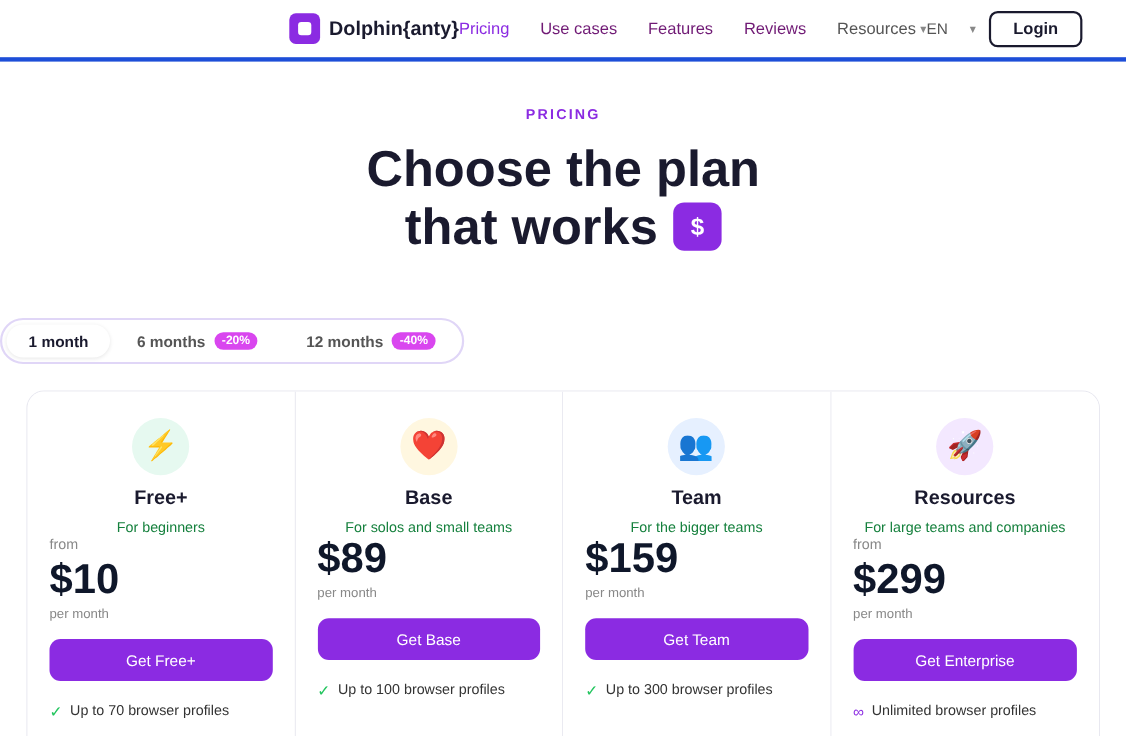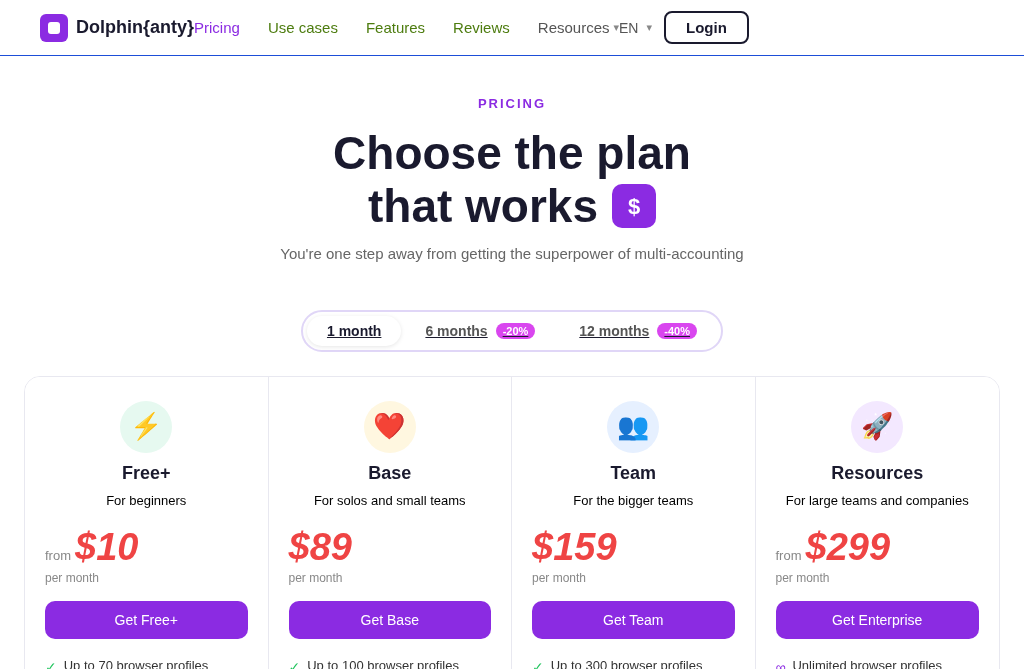--- a/index.html
+++ b/index.html
@@ -1,53 +1,53 @@
 <!DOCTYPE html>
 <html><head>
   <meta charset="utf-8">
   <style>
     * { box-sizing: border-box; margin: 0; padding: 0; }
     body { font-family: -apple-system, BlinkMacSystemFont, 'Segoe UI', sans-serif; background: #fff; color: #1a1a2e; }
 
     
     .navbar {
-      display: flex; align-items: center; justify-content: flex-start;
-      padding: 0 40px; height: 56px; border-bottom: 1px solid #1d4ed8;
+      display: flex; align-items: center; justify-content: flex-end;
+      padding: 0 40px; height: 56px; border-bottom: 4px solid #1d4ed8;
     }
     .nav-logo { display: flex; align-items: center; gap: 8px; font-weight: 700; font-size: 18px; color: #1a1a2e; }
     .logo-icon {
       width: 28px; height: 28px; background: #8b2be2; border-radius: 6px;
       display: flex; align-items: center; justify-content: center;
     }
     .logo-icon svg { fill: white; }
     .nav-links { display: flex; align-items: center; gap: 28px; }
-    .nav-link { font-size: 15px; color: #4d7c0f; text-decoration: none; cursor: pointer; }
+    .nav-link { font-size: 15px; color: #701a75; text-decoration: none; cursor: pointer; }
     .nav-link.active { color: #8b2be2; }
     .nav-link-dropdown { display: flex; align-items: center; gap: 4px; font-size: 15px; color: #555; cursor: pointer; }
     .nav-right { display: flex; align-items: center; gap: 12px; }
-    .nav-lang { font-size: 14px; color: #555; display: flex; align-items: center; gap: 8px; cursor: pointer; }
+    .nav-lang { font-size: 14px; color: #555; display: flex; align-items: center; gap: 20px; cursor: pointer; }
     .btn-login {
       border: 2px solid #1a1a2e; border-radius: 8px; padding: 6px 20px;
       font-size: 15px; font-weight: 600; background: transparent; cursor: pointer; color: #1a1a2e;
     }
 
     
     .hero { text-align: center; padding: 40px 20px 20px; }
     .hero-label { font-size: 13px; font-weight: 700; color: #8b2be2; letter-spacing: 2px; margin-bottom: 16px; }
     .hero-title { font-size: 46px; font-weight: 800; line-height: 1.15; color: #1a1a2e; margin-bottom: 8px; }
     .hero-title-row { display: flex; align-items: center; justify-content: center; gap: 14px; }
     .dollar-badge {
       width: 44px; height: 44px; background: #8b2be2; border-radius: 10px;
       display: inline-flex; align-items: center; justify-content: center;
       color: white; font-size: 22px; font-weight: 800;
     }
     .hero-sub { font-size: 15px; color: #666; margin-top: 12px; }
 
     
-    .toggle-section { display: flex; justify-content: center; margin: 28px 0 24px; text-decoration: underline; }
+    .toggle-section { display: flex; justify-content: flex-start; margin: 28px 0 24px; }
     .toggle-group { display: flex; align-items: center; gap: 0; border: 2px solid #e0d6f7; border-radius: 40px; padding: 4px; gap: 4px; }
     .toggle-btn {
       padding: 7px 20px; border-radius: 30px; font-size: 14px; font-weight: 600;
       cursor: pointer; border: none; background: transparent; color: #555; display: flex; align-items: center; gap: 8px;
     }
     .toggle-btn.active { background: white; color: #1a1a2e; box-shadow: 0 1px 4px rgba(0,0,0,0.1); }
     .discount-badge { background: #d946ef; color: white; font-size: 11px; font-weight: 700; padding: 2px 7px; border-radius: 20px; }
 
     
     .cards-section { padding: 0 24px 20px; }
@@ -61,26 +61,26 @@
     .card-icon { display: flex; justify-content: center; margin-bottom: 10px; }
     .icon-circle {
       width: 52px; height: 52px; border-radius: 50%;
       display: flex; align-items: center; justify-content: center; font-size: 24px;
     }
     .icon-green { background: #e6f9f0; }
     .icon-yellow { background: #fff7e0; }
     .icon-blue { background: #e6f0ff; }
     .icon-purple { background: #f3e8ff; }
     .card-title { text-align: center; font-size: 18px; font-weight: 700; margin-bottom: 9px; }
-    .card-subtitle { text-align: center; font-size: 13px; color: #000000; margin-bottom: 18px; }
+    .card-subtitle { text-align: center; font-size: 13px; color: #15803d; }
     .card-price { margin-bottom: 16px; }
     .price-from { font-size: 13px; color: #888; }
-    .price-main { font-size: 38px; font-weight: 800; color: #ef4444; font-style: italic; }
+    .price-main { font-size: 38px; font-weight: 800; color: #0f172a; }
     .price-per { font-size: 12px; color: #888; display: block; margin-top: 2px; }
-    .price-row { display: flex; align-items: baseline; gap: 4px; }
+    .price-row { display: flex; align-items: baseline; gap: 4px; flex-direction: column; }
     .btn-plan {
       width: 100%; padding: 11px; border-radius: 10px;
       background: #8b2be2; color: white; font-size: 14px; font-weight: 400;
       border: none; cursor: pointer; margin-bottom: 18px;
     }
     .feature-list { list-style: none; font-size: 13px; }
     .feature-item { display: flex; align-items: flex-start; gap: 7px; margin-bottom: 10px; color: #333; line-height: 1.4; }
     .check-icon { color: #22c55e; font-size: 14px; flex-shrink: 0; margin-top: 1px; }
     .loop-icon { color: #8b2be2; font-size: 14px; flex-shrink: 0; margin-top: 1px; }
 
@@ -122,21 +122,20 @@
 
 <section class="hero">
   <div class="hero-label">PRICING</div>
   <div class="hero-title">
     <div>Choose the plan</div>
     <div class="hero-title-row">
       <span>that works</span>
       <span class="dollar-badge">$</span>
     </div>
   </div>
-  <p class="hero-sub">You're one step away from getting the superpower of multi-accounting</p>
 </section>
 
 <div class="toggle-section">
   <div class="toggle-group">
     <button class="toggle-btn active">1 month</button>
     <button class="toggle-btn">
       <span>6 months</span>
       <span class="discount-badge">-20%</span>
     </button>
     <button class="toggle-btn">

